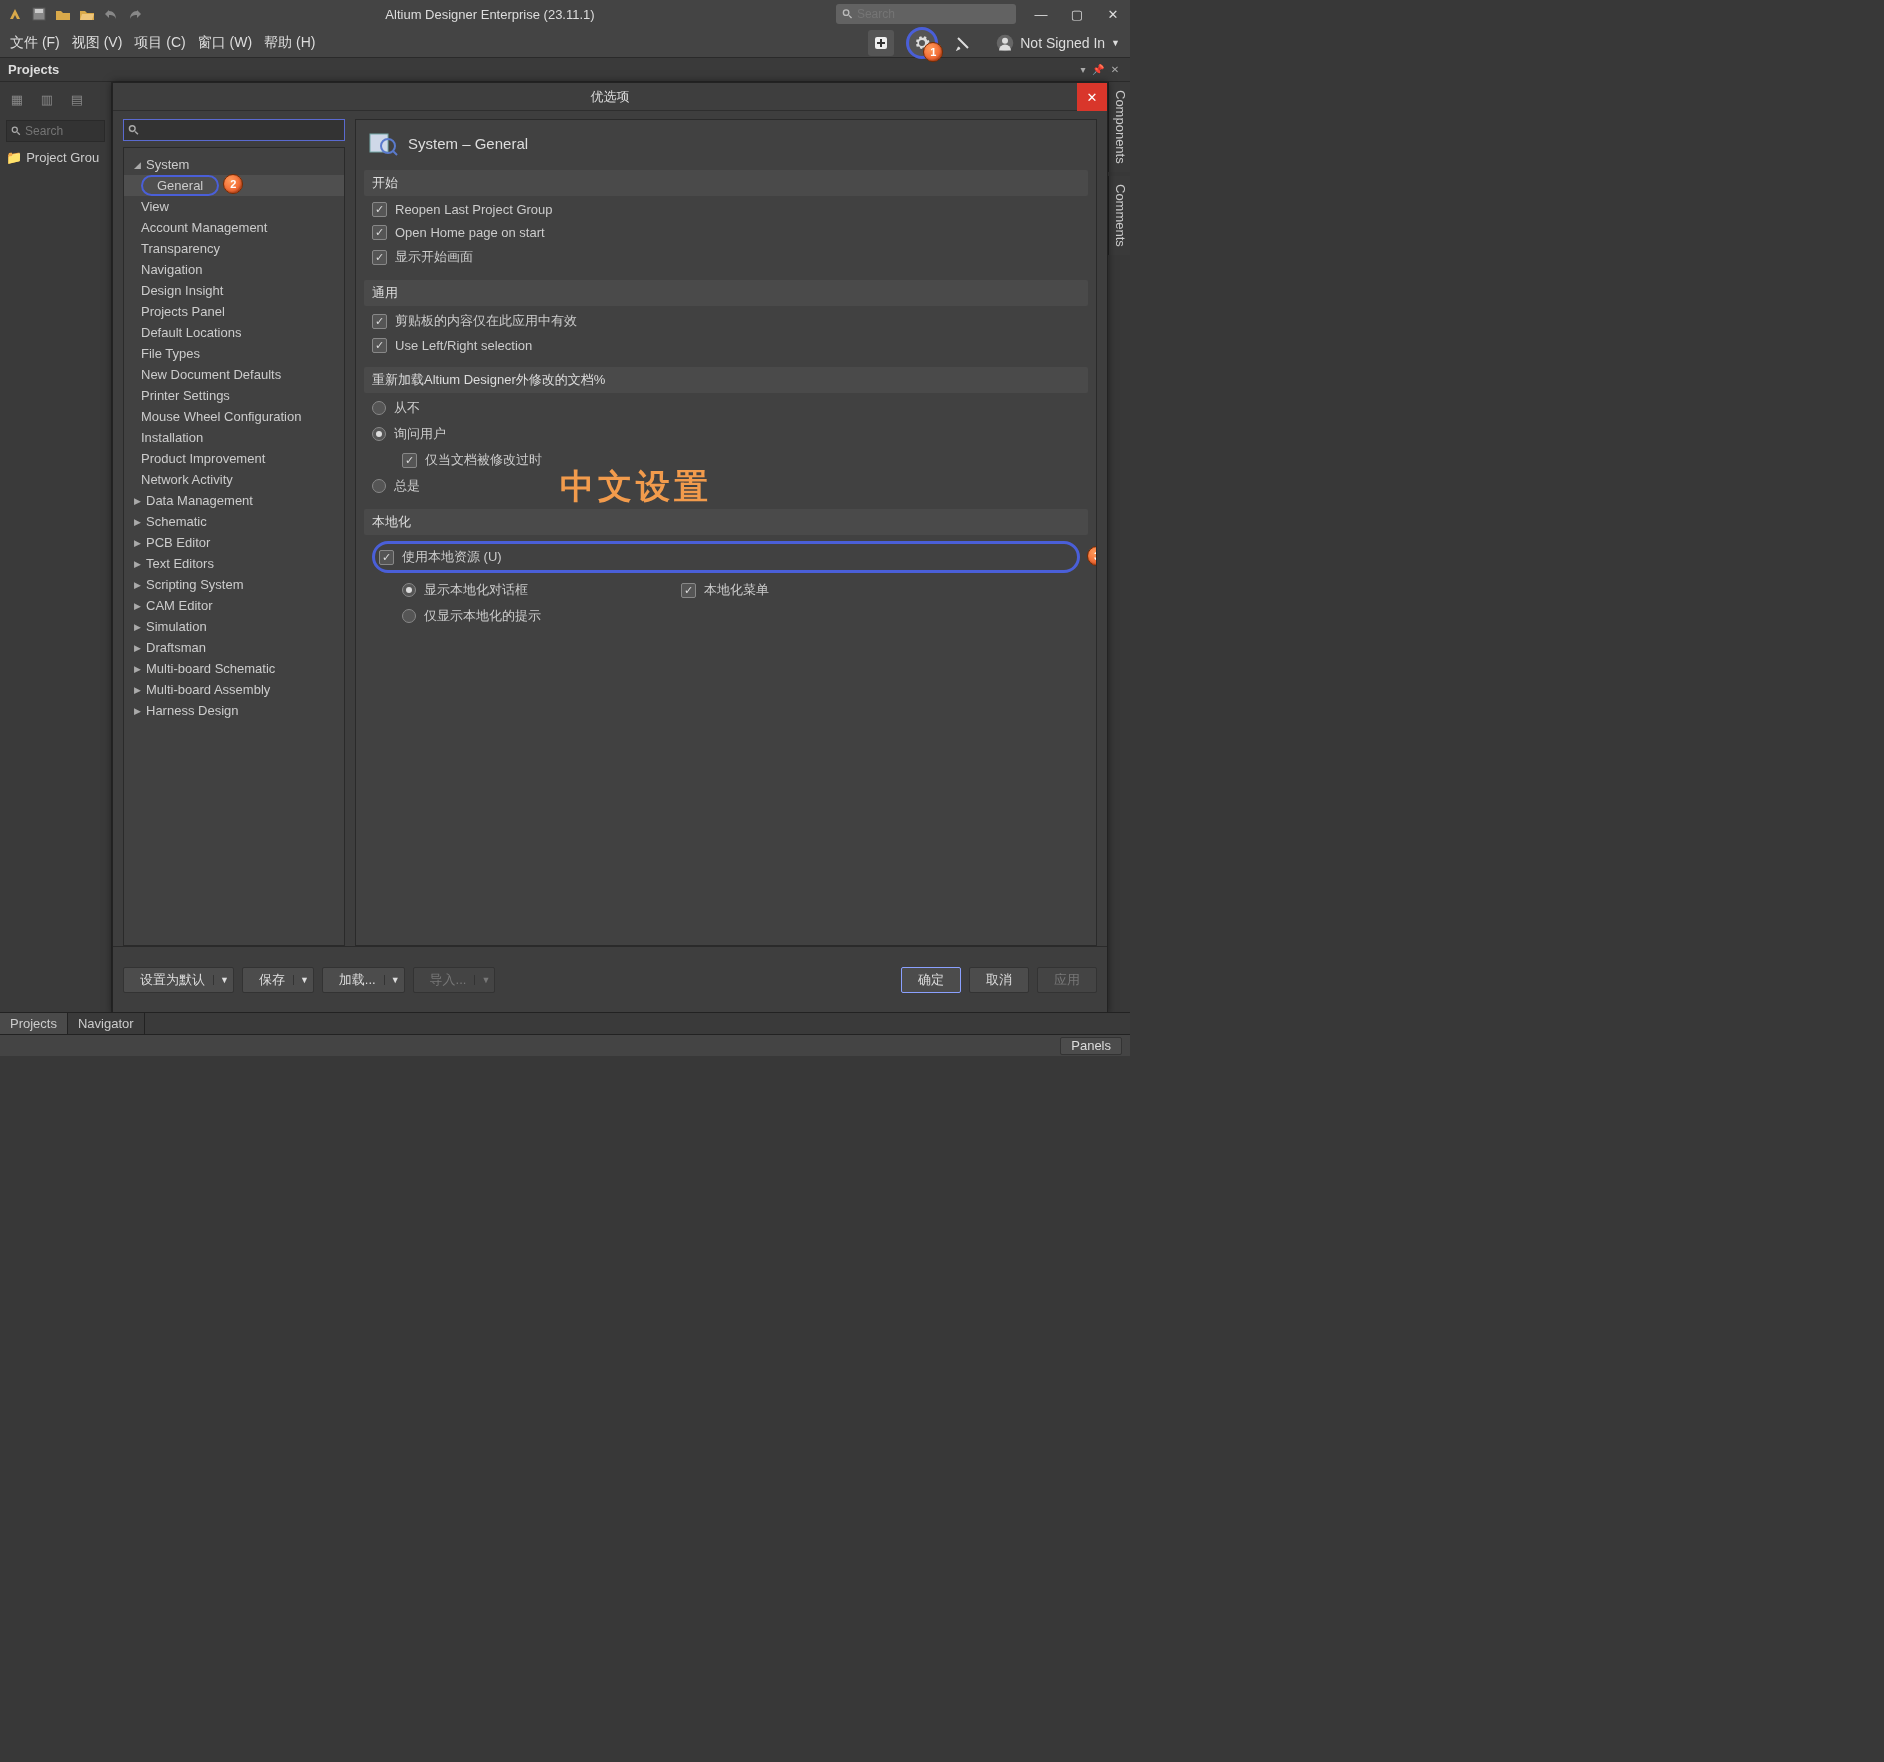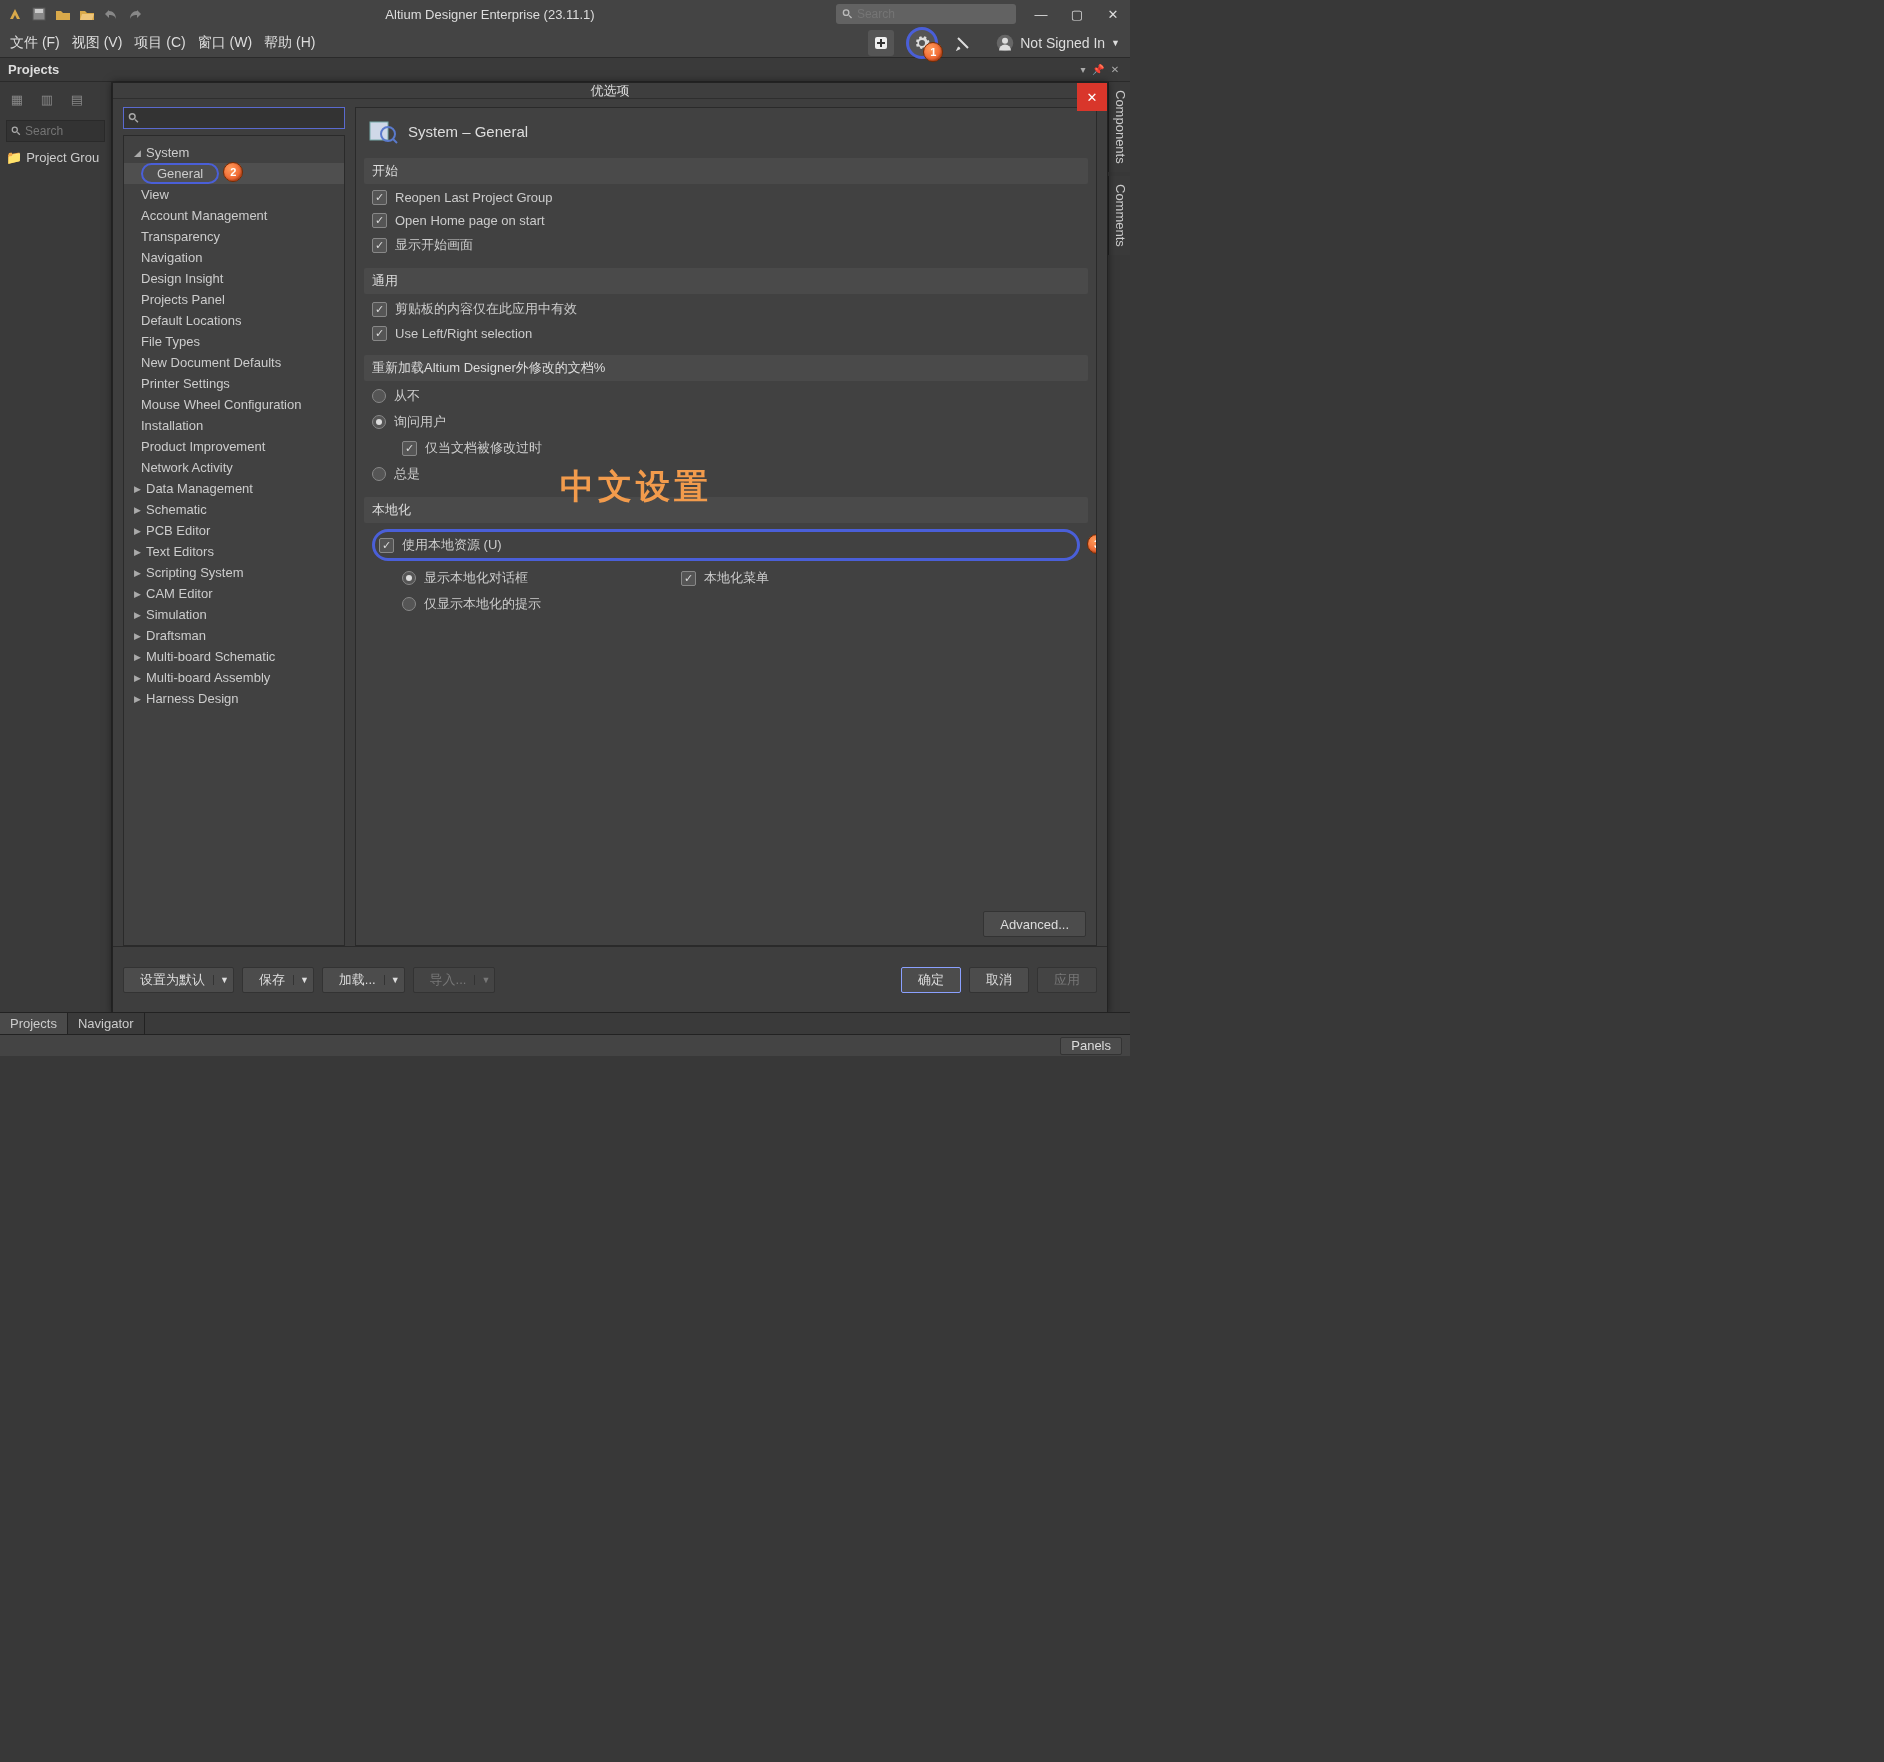--- a/index.html
+++ b/index.html
@@ -33,21 +33,21 @@
 .leftpanel { width:112px; background:#3a3a3a; border-right:1px solid #2a2a2a; }
 .leftpanel .toolrow { display:flex; gap:8px; padding:6px; }
 .leftpanel .toolrow span { width:22px; height:22px; color:#888; display:flex; align-items:center; justify-content:center; }
 .leftpanel .search { margin:4px 6px; height:22px; background:#333; border:1px solid #2a2a2a; display:flex; align-items:center; padding:0 4px; gap:4px; }
 .leftpanel .search input { background:transparent; border:none; color:#ddd; width:100%; outline:none; font-size:12px; }
 .leftpanel .pgrow { padding:4px 6px; display:flex; align-items:center; gap:4px; background:#3a3a3a; }
 .leftpanel .pgrow .fico { color:#d9a94a; }
 
 
 .dialog { position:absolute; left:112px; top:82px; right:22px; bottom:42px; background:#3e3e3e; box-shadow:0 0 8px rgba(0,0,0,.5); display:flex; flex-direction:column; border:1px solid #222; }
-.dlg-title { height:16px; background:#3e3e3e; display:flex; align-items:center; justify-content:center; color:#ddd; border-bottom:1px solid #2e2e2e; position:relative; }
+.dlg-title { height:28px; background:#3e3e3e; display:flex; align-items:center; justify-content:center; color:#ddd; border-bottom:1px solid #2e2e2e; position:relative; }
 .dlg-close { position:absolute; right:0; top:0; width:30px; height:28px; background:#d9362b; color:#fff; display:flex; align-items:center; justify-content:center; }
 .dlg-body { flex:1; display:flex; gap:10px; padding:8px 10px 0 10px; overflow:hidden; }
 .dlg-tree-wrap { width:222px; display:flex; flex-direction:column; }
 .dlg-tree-search { height:22px; background:#333; border:1px solid #5a6acf; display:flex; align-items:center; padding:0 4px; }
 .dlg-tree-search input { background:transparent; border:none; color:#ddd; width:100%; outline:none; font-size:12px; }
 .dlg-tree { flex:1; background:#414141; border:1px solid #2a2a2a; margin-top:6px; overflow:auto; padding:6px 0; }
 .tnode { display:flex; align-items:center; height:21px; padding-left:10px; color:#ccc; cursor:default; }
 .tnode .arrow { width:12px; color:#aaa; font-size:9px; }
 .tnode.sub { padding-left:17px; }
 .tnode.sel { background:#4f4f4f; }
@@ -385,23 +385,20 @@
             </div>
             <label class="chk">
                 <span class="box checked"></span>
                 <span>本地化菜单</span>
               </label>
           </div>
         </div>
       </div>
 
       <div style="flex:1;"></div>
-      <div class="adv-row">
-        <div class="btn">Advanced...</div>
-      </div>
     </div>
   </div>
 
   <div class="dlg-footer">
     <div class="btn split">
         <span>设置为默认</span>
         <span class="dd">▼</span>
       </div>
     <div class="btn split">
         <span>保存</span>

